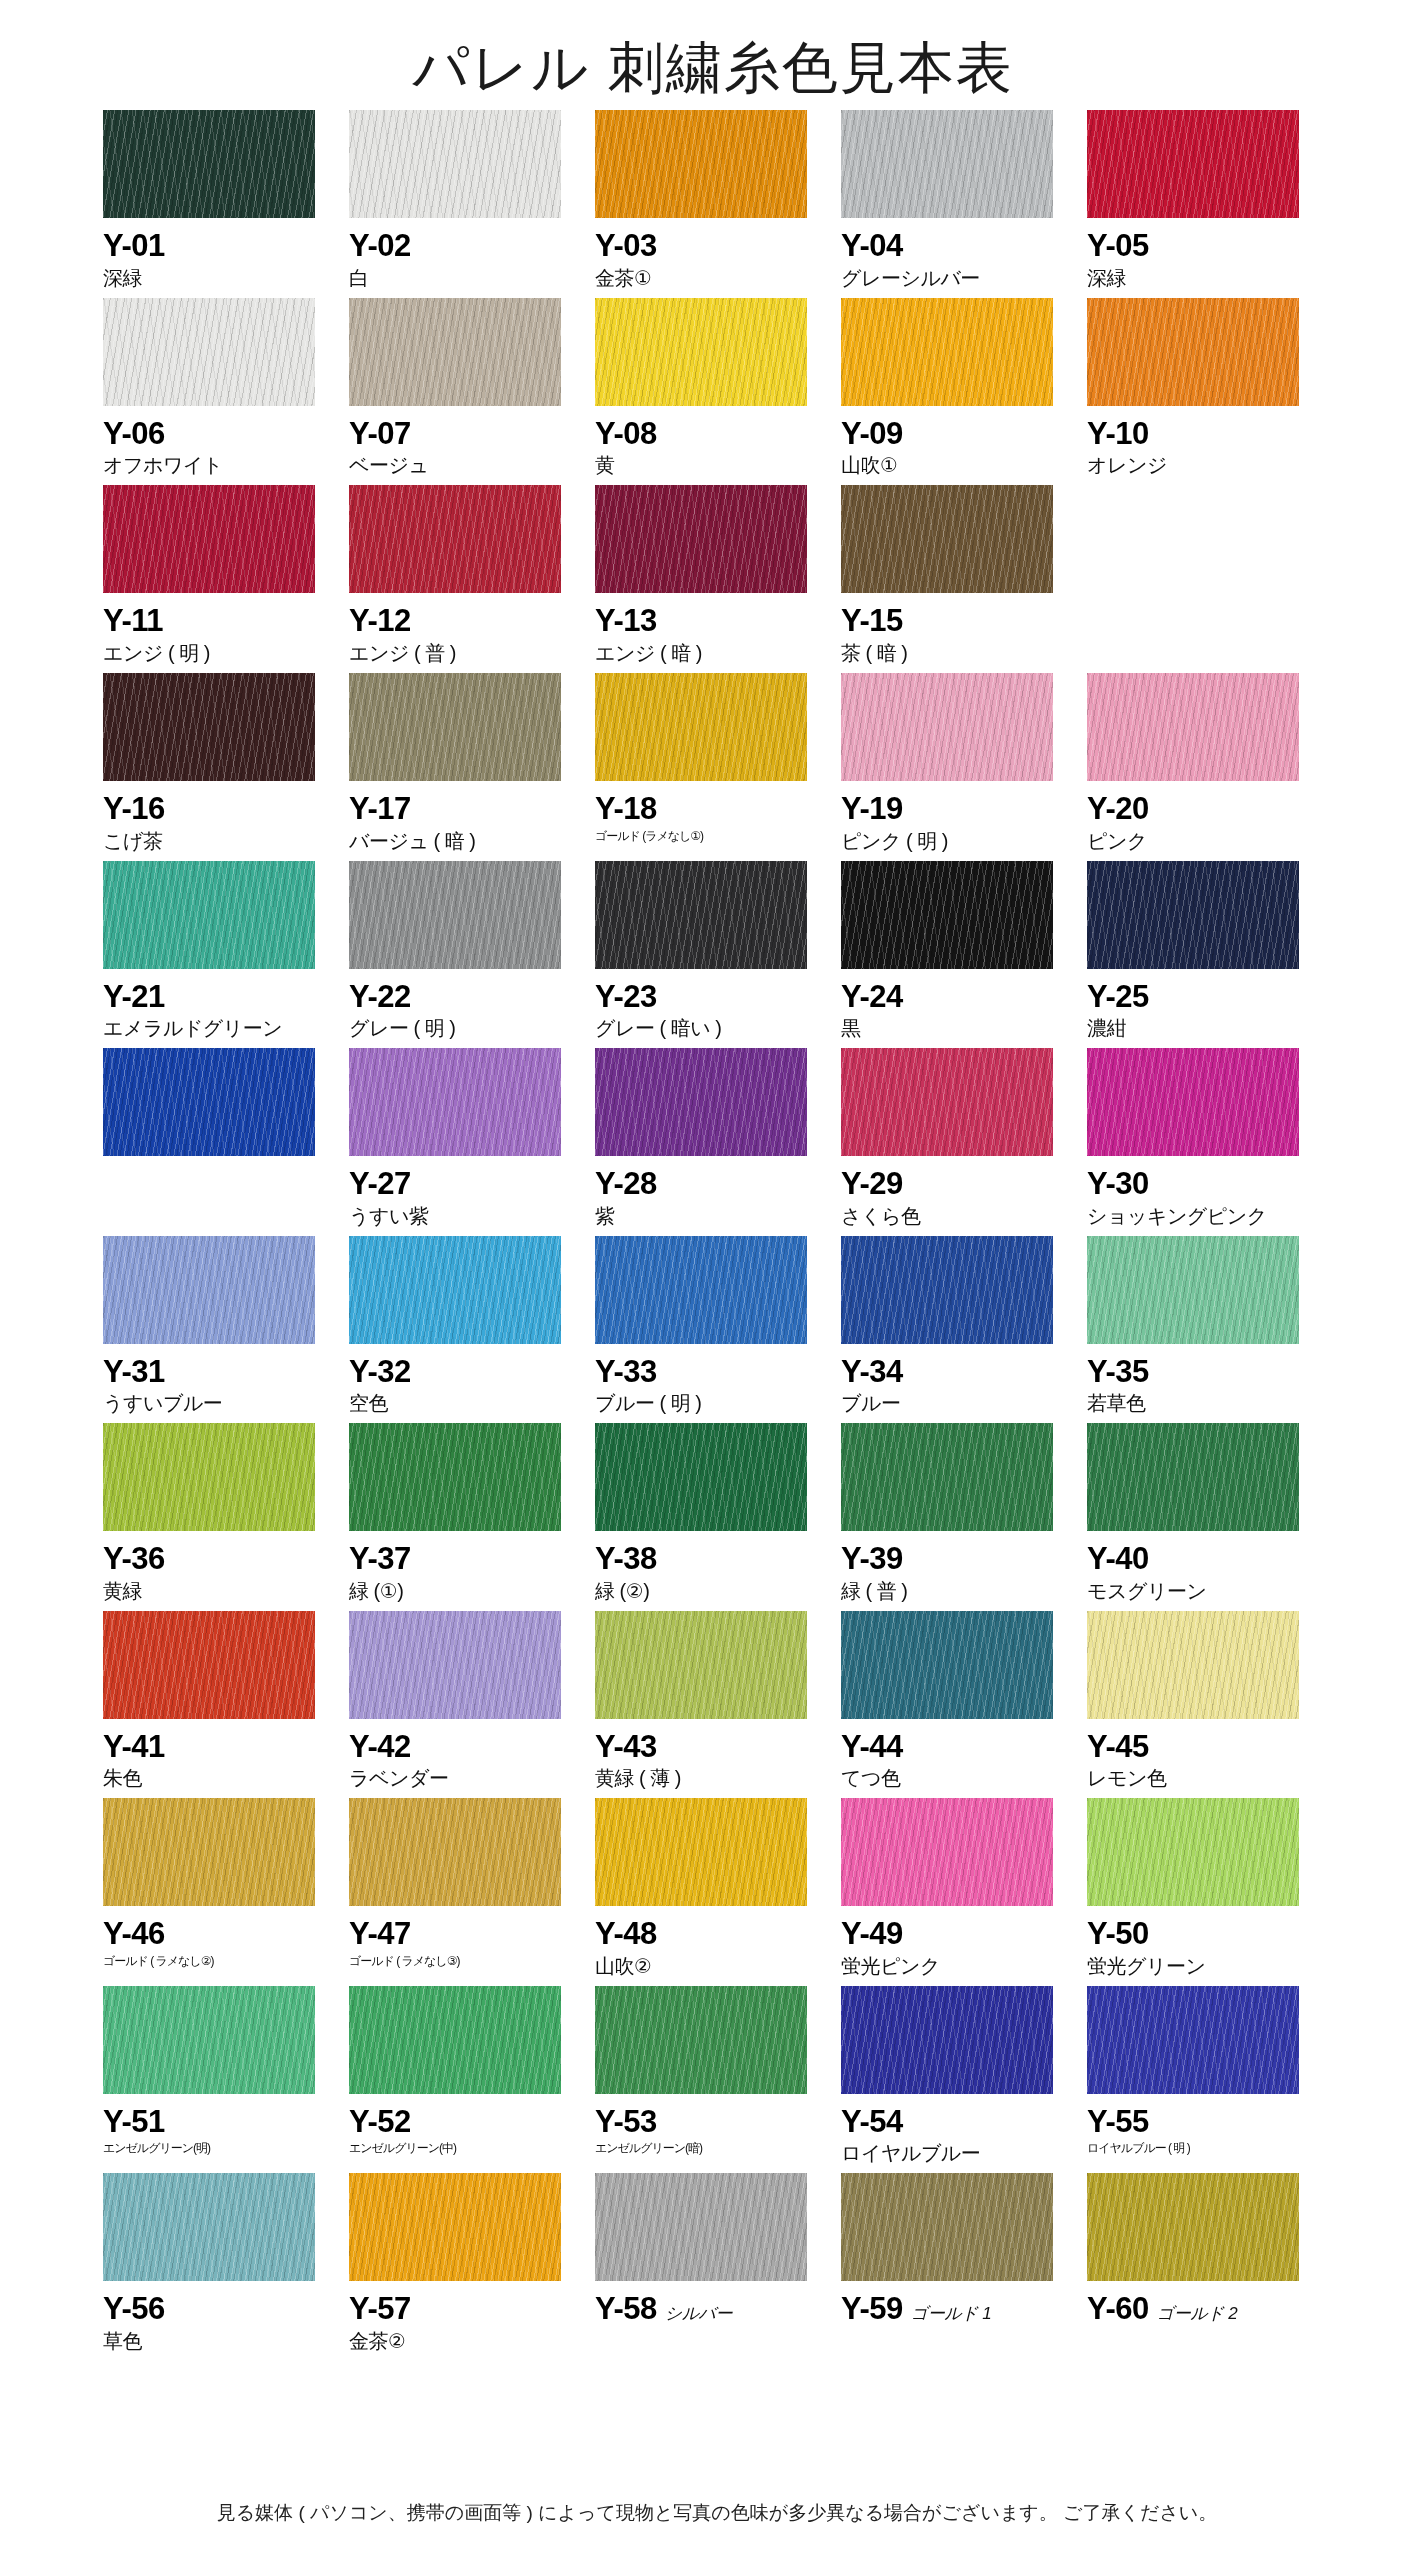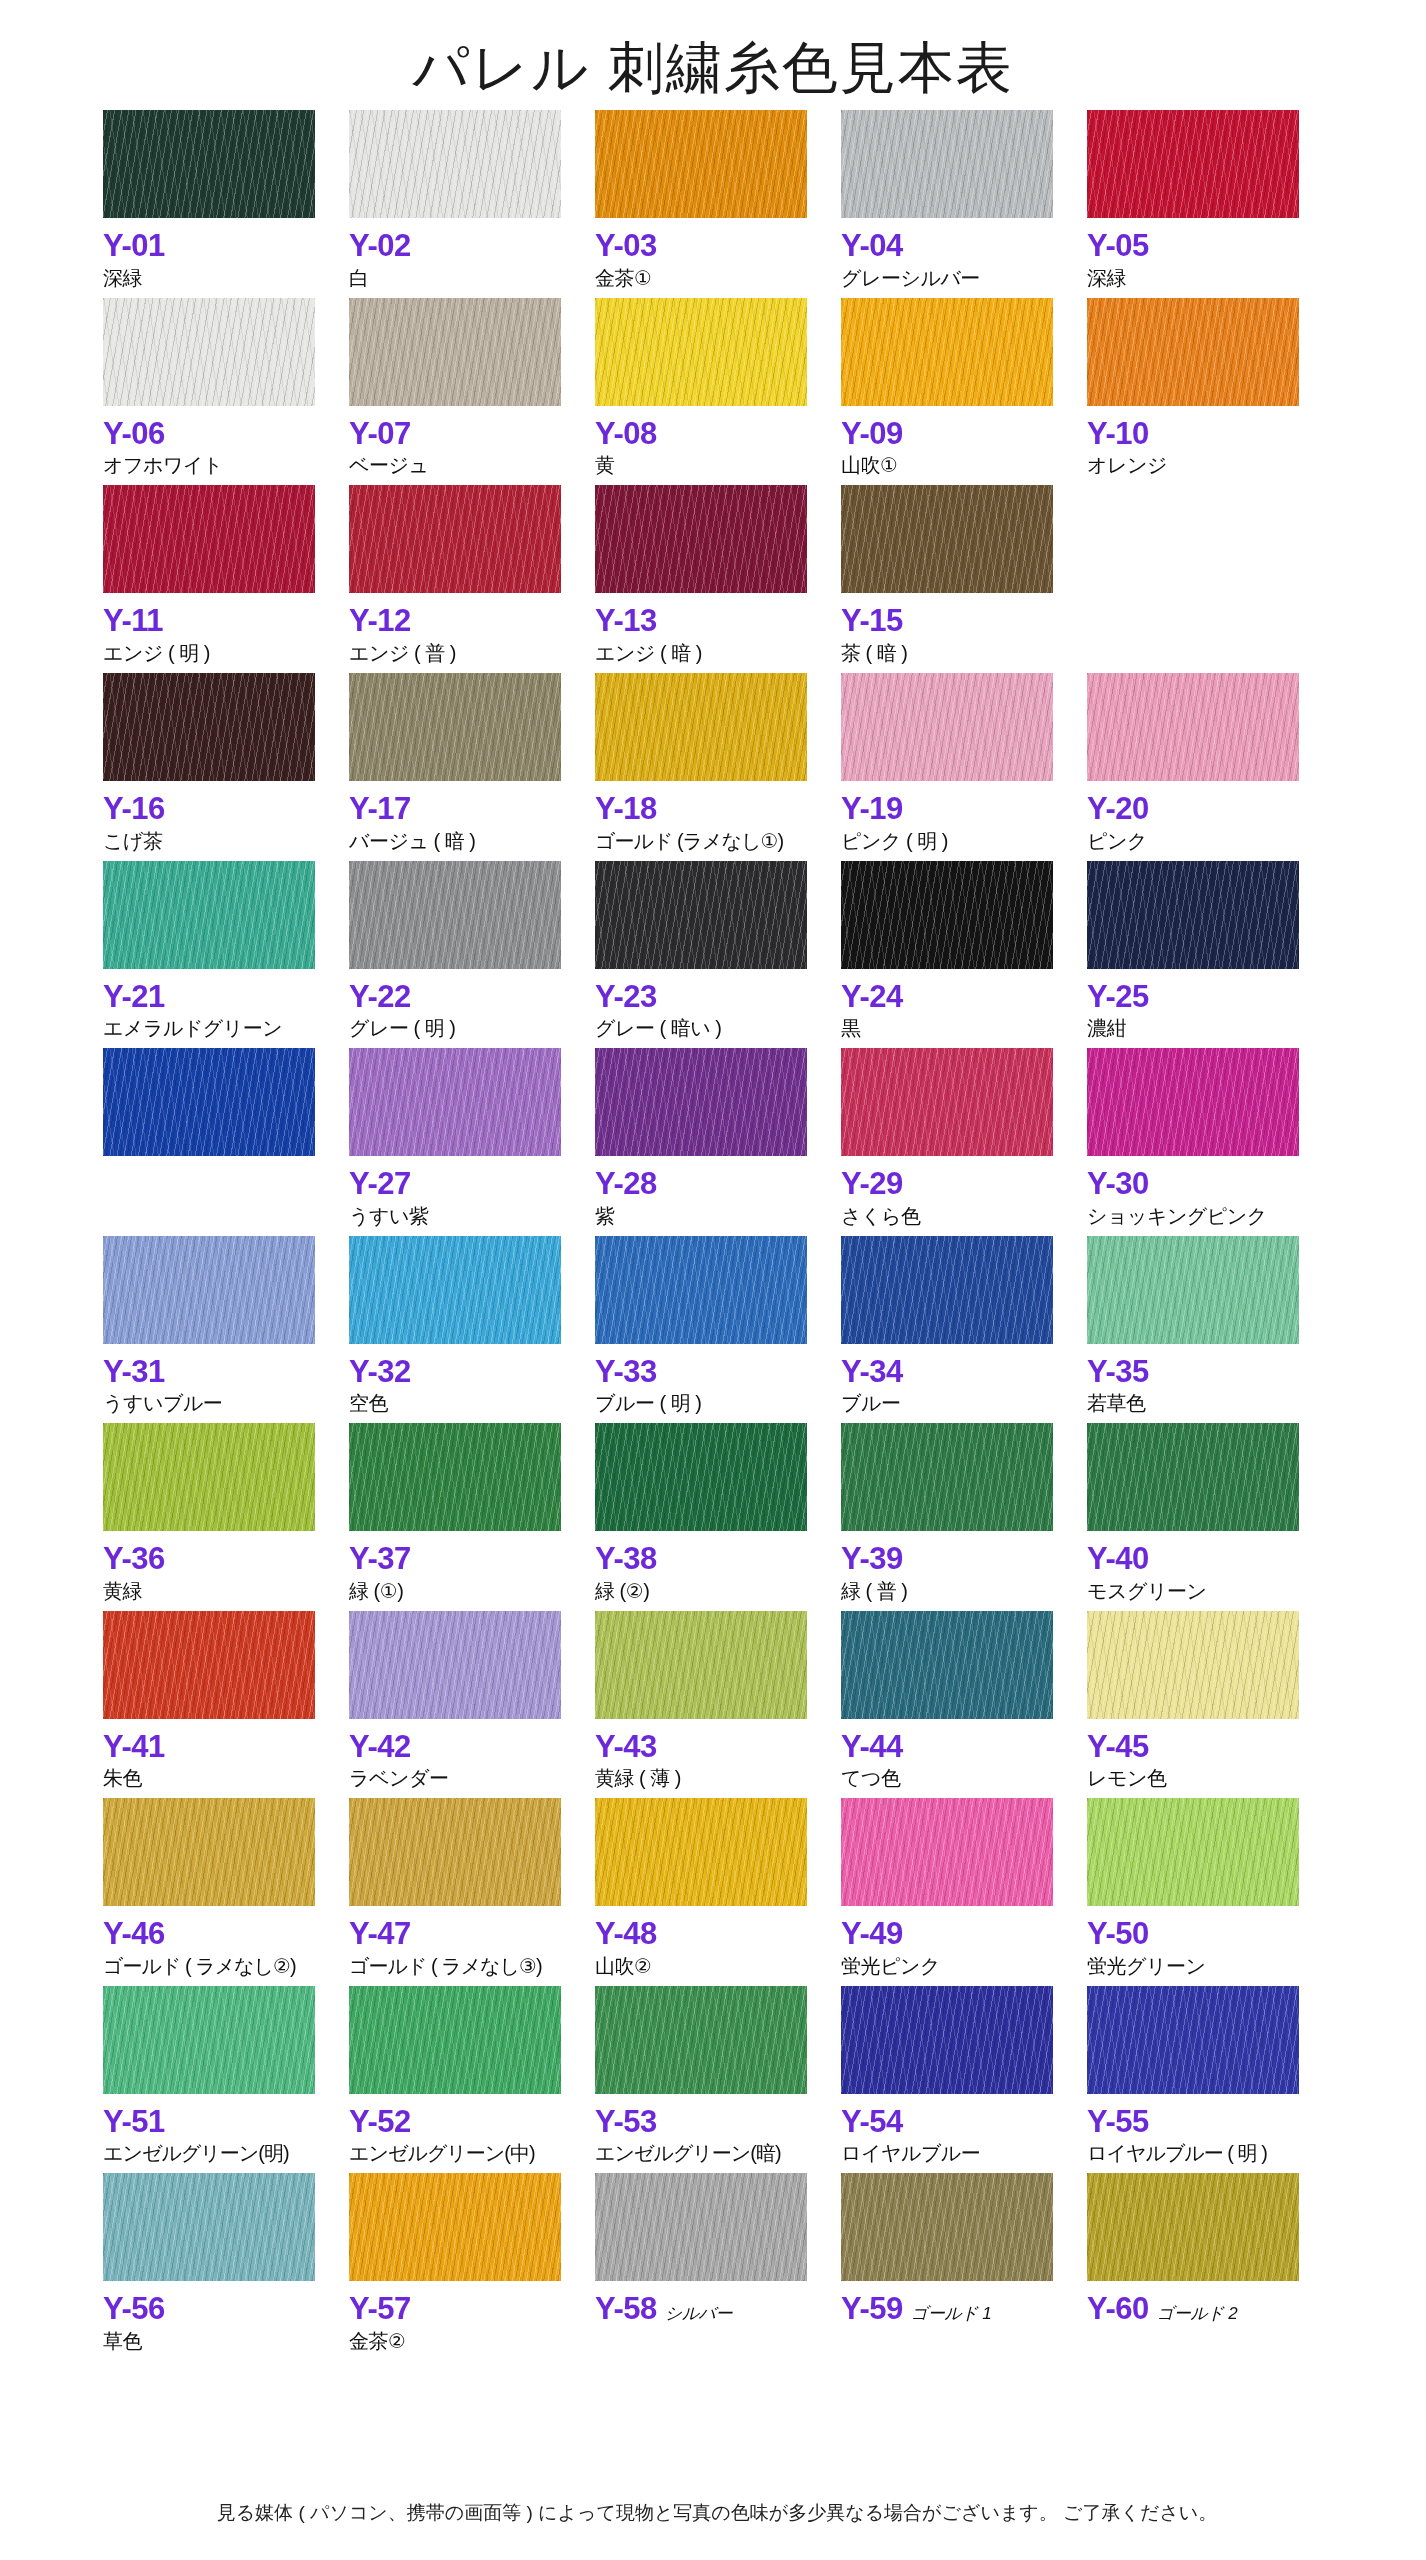--- a/index.html
+++ b/index.html
@@ -95,41 +95,41 @@
   }
   .code-line {
     display: flex;
     align-items: baseline;
     gap: 8px;
   }
   .code {
     font-size: 31px;
     font-weight: 700;
     letter-spacing: -0.5px;
-    color: #6d28d9;
+    color: #000000;
     line-height: 1.05;
     white-space: nowrap;
   }
   .inline-name {
     font-size: 17px;
     color: #111;
     white-space: nowrap;
     letter-spacing: -0.5px;
     font-style: italic;
   }
   .name {
     font-size: 20px;
     color: #111;
     line-height: 1.25;
     margin-top: 3px;
     white-space: nowrap;
     letter-spacing: -0.5px;
   }
   .name.small {
-    font-size: 20px;
+    font-size: 12px;
     letter-spacing: -1px;
   }
   .footer {
     position: absolute;
     left: 0;
     right: 0;
     bottom: 34px;
     text-align: center;
     font-size: 19px;
     color: #222;

